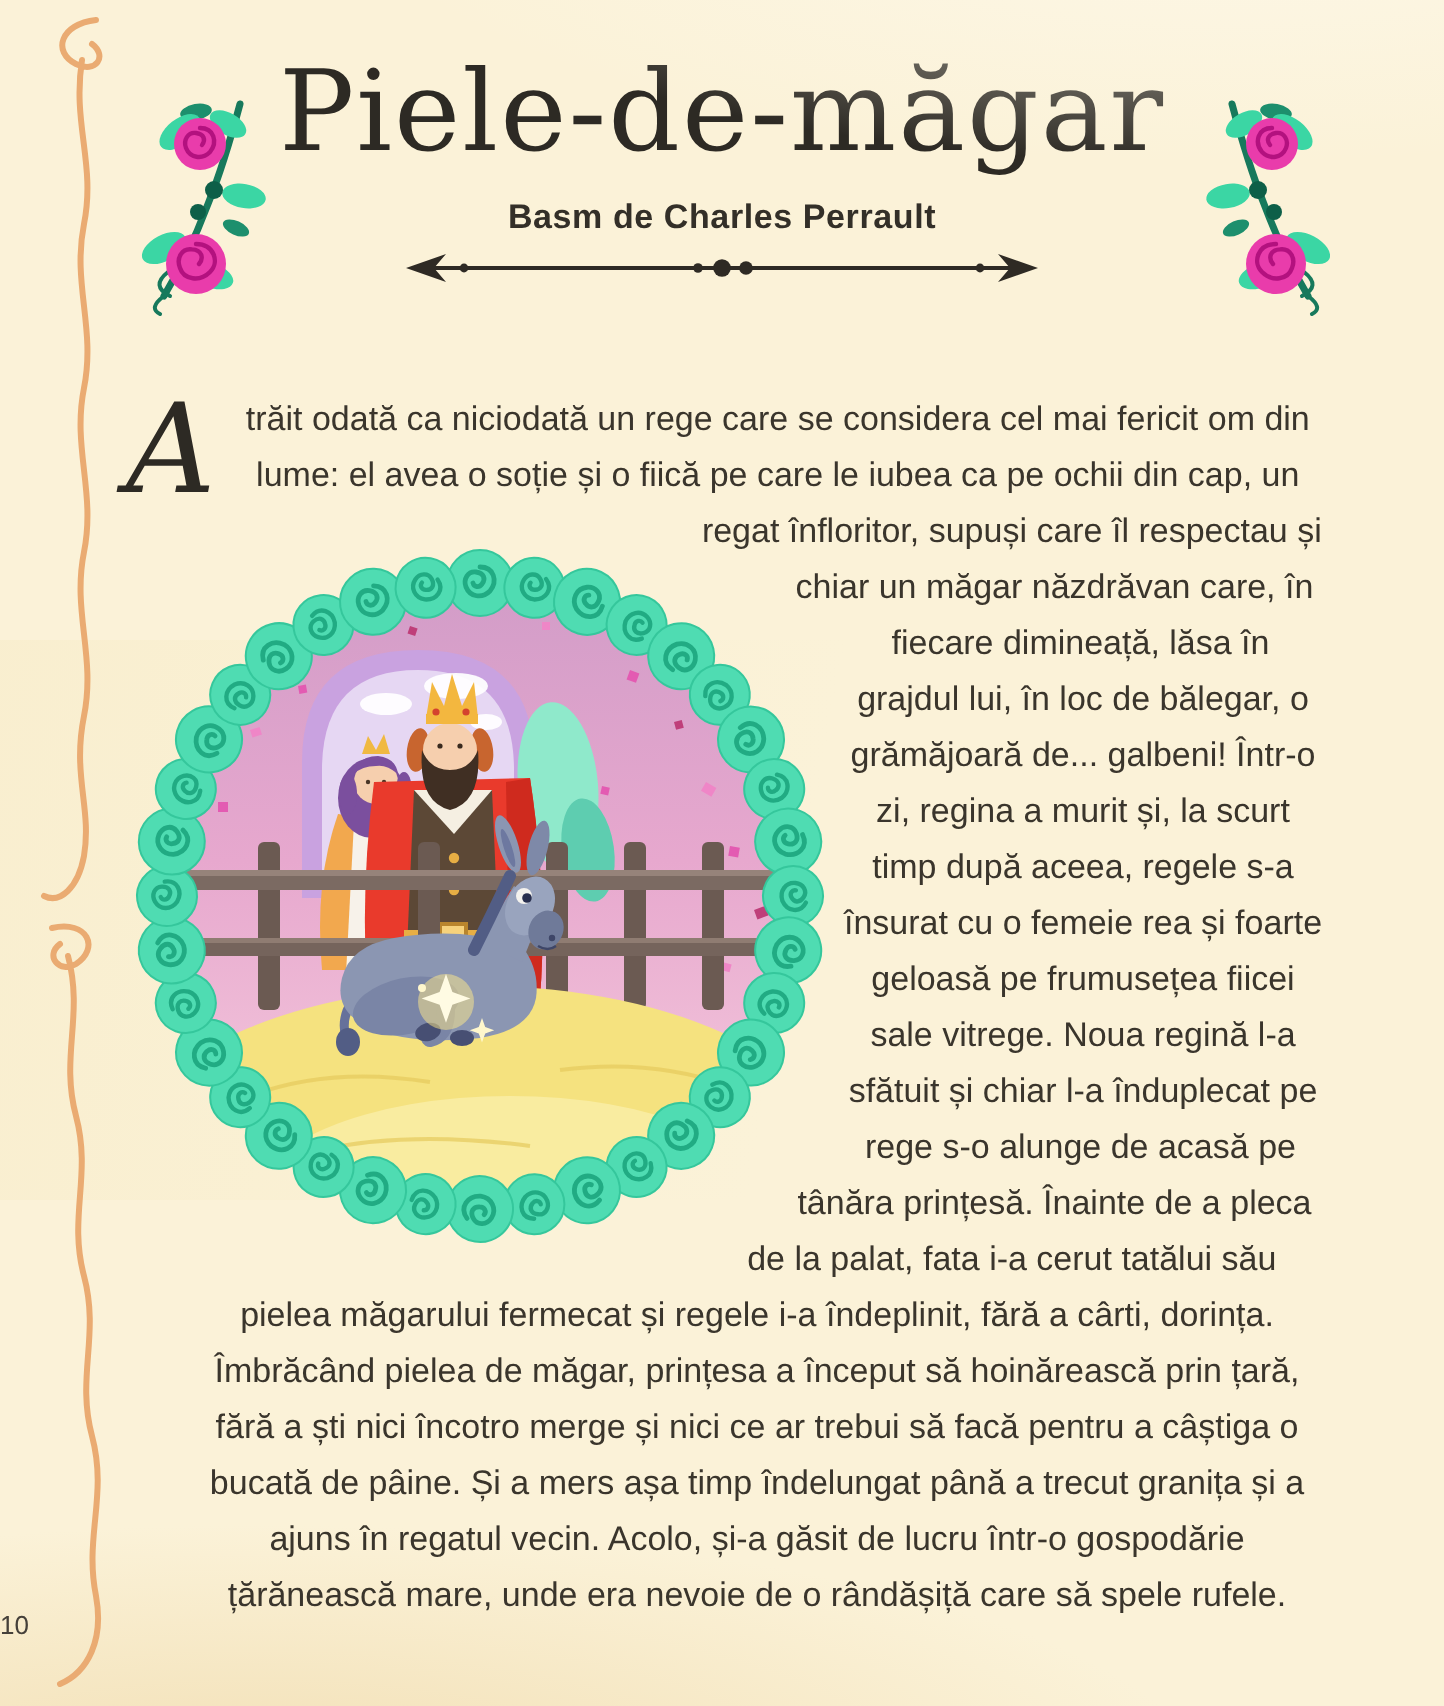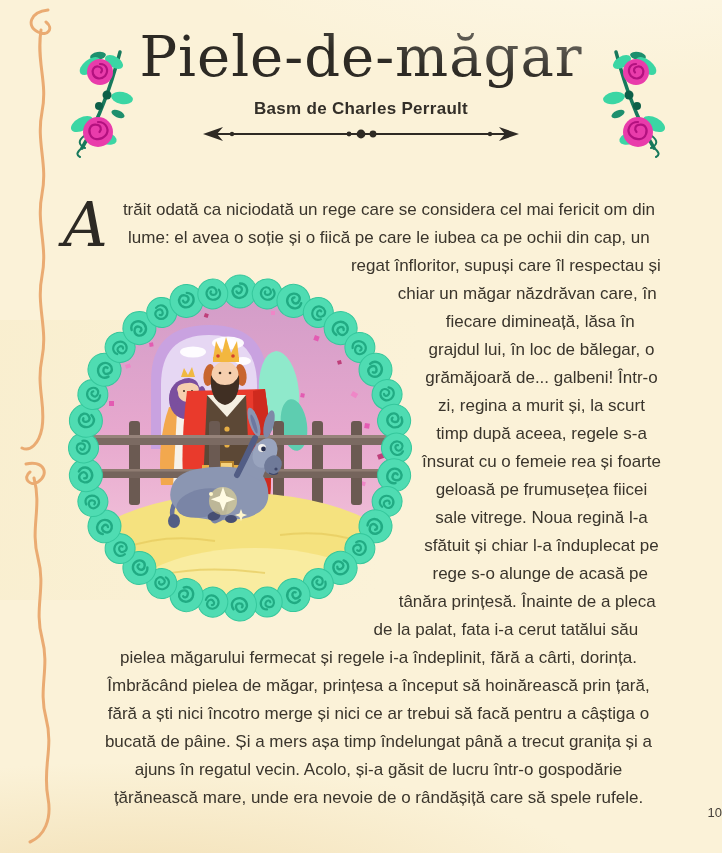--- a/index.html
+++ b/index.html
@@ -32,21 +32,21 @@
   }
   .dropcap{
     float:left;font-family:"DejaVu Serif",serif;font-style:italic;
     font-size:62px;line-height:50px;margin:4px 8px 0 -32px;color:#2d2a24;
   }
   .illu-float{
     float:left;width:350px;height:372px;margin:0 6px 0 -30px;
     shape-outside:circle(186px at 175px 196px);
   }
   .illu{display:block;width:350px;height:350px;margin-top:21px;}
-  .pagenum{position:absolute;top:805px;left:0;width:100%;text-align:right;font-size:13px;color:#45403a;}
+  .pagenum{position:absolute;top:805px;left:0;width:100%;text-align:left;font-size:13px;color:#45403a;}
 </style>
 </head>
 <body>
 
 <div class="page">
 
   <div class="bg-wave w1"></div>
   <div class="bg-wave w3"></div>
   <div class="bg-wave w2"></div>
 

